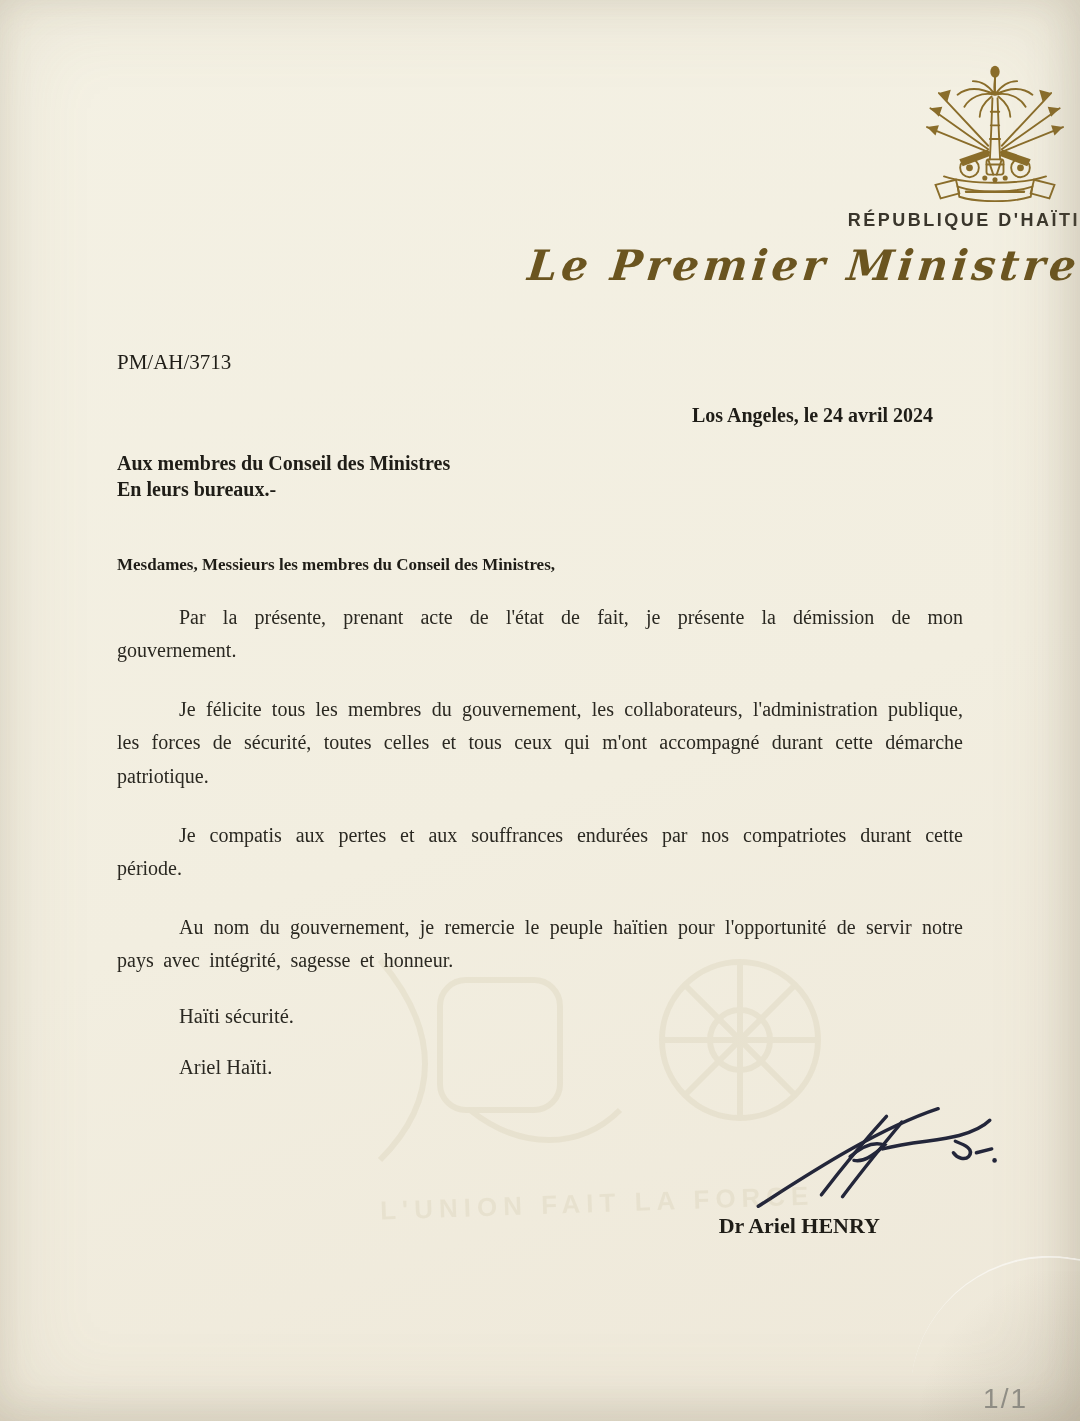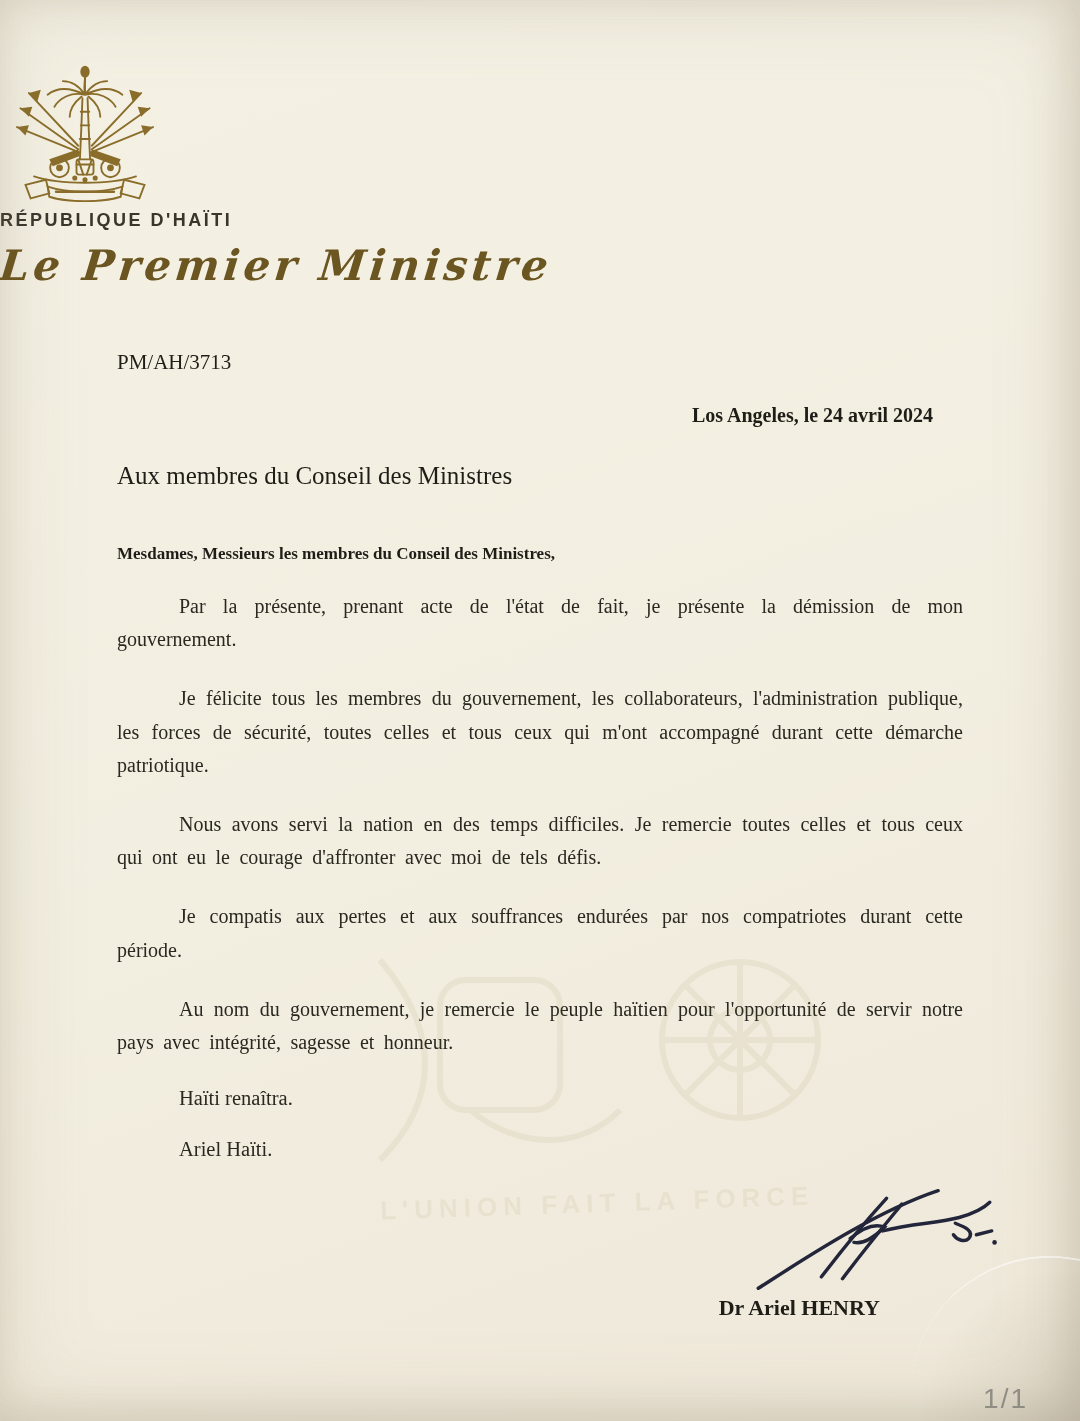--- a/index.html
+++ b/index.html
@@ -10,40 +10,40 @@
     background:linear-gradient(160deg,#f4f1e4 0%,#f2eee0 55%,#eee8d9 100%);
     overflow:hidden;
     font-family:"Liberation Serif", serif;
     color:#2a2821;
   }
   .page::before{
     content:"";position:absolute;inset:0;pointer-events:none;
     box-shadow:inset 0 0 90px rgba(150,135,100,.18), inset -18px 0 40px rgba(120,110,85,.10), inset 0 -14px 36px rgba(120,110,85,.10);
   }
   
-  .letterhead{ text-align:left; padding-top:64px; }
+  .letterhead{ text-align:right; padding-top:64px; }
   .emblem{ display:inline-block; }
   .country{
     margin-top:4px;
     font-family:"Liberation Sans", sans-serif;
     font-size:18px; letter-spacing:2.5px; font-weight:600; color:#3a362c;
   }
   .office-script{
     margin-top:10px;
     font-family:"DejaVu Serif", serif;
     font-style:italic; font-weight:600;
     font-size:42px; letter-spacing:4px;
     color:#6b5520;
     transform:skewX(-6deg);
   }
   
   .letter{ padding:0 117px; }
   .reference{ margin-top:60px; font-weight:normal; font-size:21px; color:#1f1d17; }
   .dateline{ margin-top:29px; margin-left:575px; font-weight:bold; font-size:20px; white-space:nowrap; color:#1f1d17;}
-  .recipient{ margin-top:32px; font-weight:normal; font-size:25px; line-height:1.32; color:#1f1d17;}
+  .recipient{ margin-top:23px; font-weight:bold; font-size:20px; line-height:1.32; color:#1f1d17;}
   .salutation{ margin-top:52px; font-weight:bold; font-size:17px; color:#1f1d17;}
   .para{
     margin:26px 0 0 0;
     font-size:20px; line-height:1.66;
     text-align:justify; text-indent:62px;
     word-spacing:4.5px;
   }
   .closing-line{ margin-top:28px; font-size:20.5px; padding-left:62px; }
   
   .signature-area{
@@ -150,31 +150,31 @@
     <div class="country">RÉPUBLIQUE D'HAÏTI</div>
     <div class="office-script">Le Premier Ministre</div>
   </div>
 
   <div class="letter">
     <div class="reference">PM/AH/3713</div>
     <div class="dateline">Los Angeles, le 24 avril 2024</div>
 
     <div class="recipient">
       <div>Aux membres du Conseil des Ministres</div>
+      <div>En leurs bureaux.-</div>
     </div>
 
     <div class="salutation">Mesdames, Messieurs les membres du Conseil des Ministres,</div>
 
     <p class="para">Par la présente, prenant acte de l'état de fait, je présente la démission de mon gouvernement.</p>
     <p class="para">Je félicite tous les membres du gouvernement, les collaborateurs, l'administration publique, les forces de sécurité, toutes celles et tous ceux qui m'ont accompagné durant cette démarche patriotique.</p>
-    <p class="para">Nous avons servi la nation en des temps difficiles.  Je remercie toutes celles et tous ceux qui ont eu le courage d'affronter avec moi de tels défis.</p>
     <p class="para">Je compatis aux pertes et aux souffrances endurées par nos compatriotes durant cette période.</p>
     <p class="para">Au nom du gouvernement, je remercie le peuple haïtien pour l'opportunité de servir notre pays avec intégrité, sagesse et honneur.</p>
 
-    <div class="closing-line">Haïti renaîtra.</div>
+    <div class="closing-line">Haïti sécurité.</div>
     <div class="closing-line">Ariel Haïti.</div>
   </div>
 
   <div class="signature-area">
     <svg width="250" height="110" viewBox="0 0 260 115">
       <g fill="none" stroke="#23263a" stroke-width="3.6" stroke-linecap="round">
         <path d="M8 108 C55 78 130 28 196 6"></path>
         <path d="M74 96 C100 62 122 36 142 14"></path>
         <path d="M96 98 C120 66 140 42 158 20"></path>
         <path d="M104 56 C118 44 130 40 140 44 C128 56 116 62 108 60"></path>

